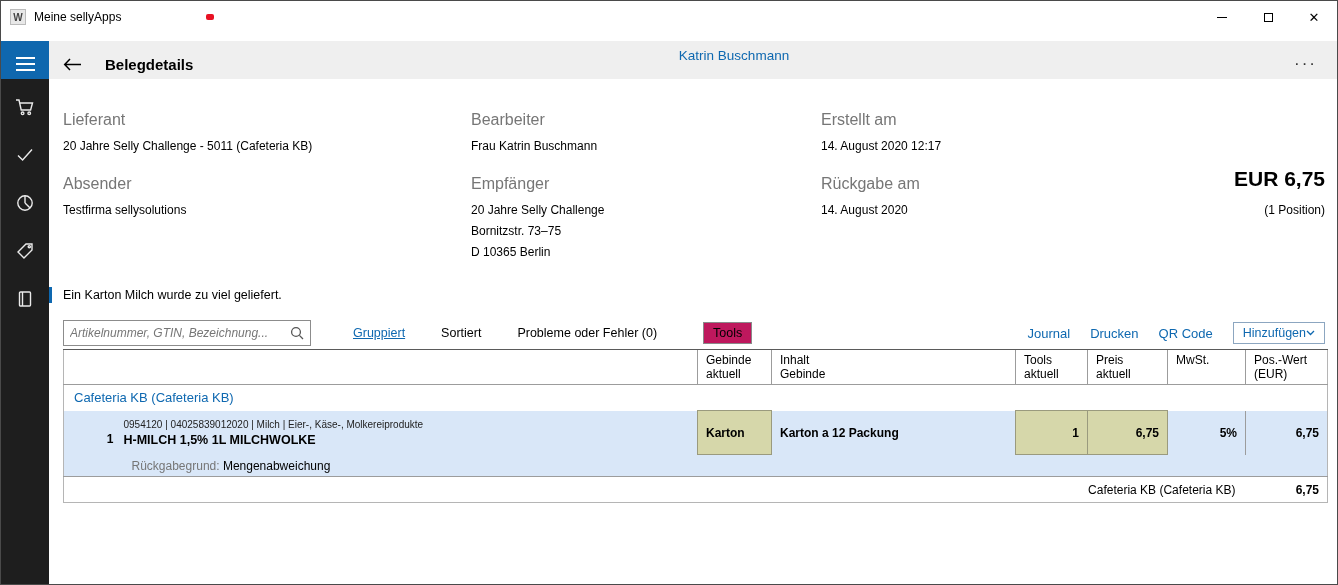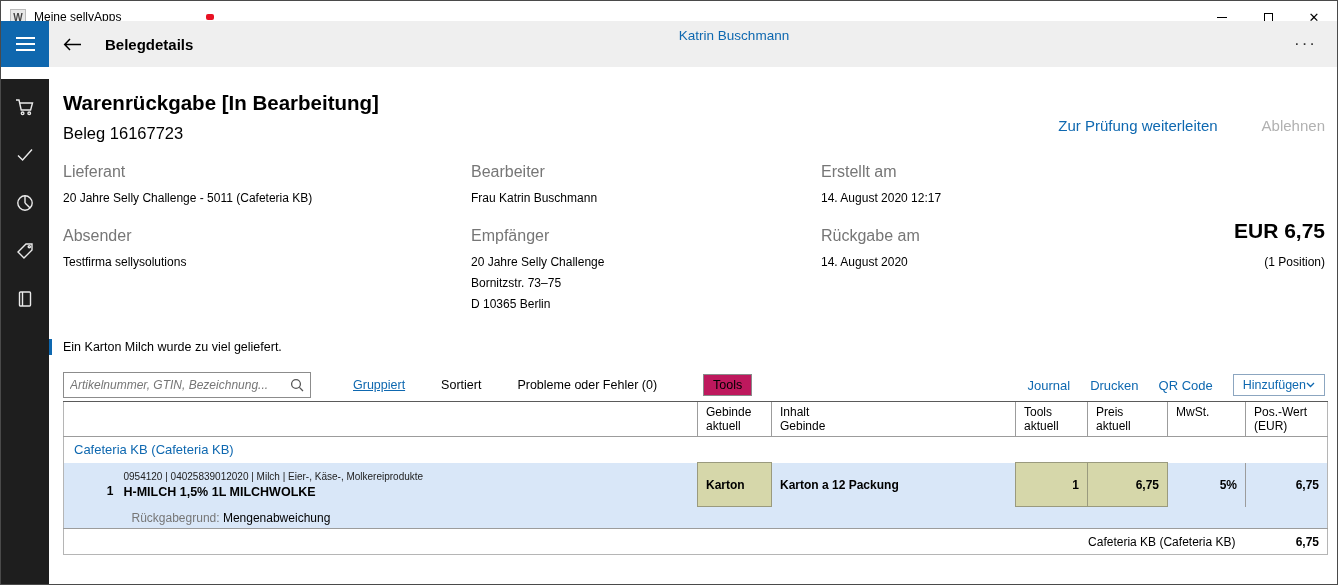--- a/index.html
+++ b/index.html
@@ -17,21 +17,21 @@
   .app-icon{width:16px;height:16px;margin:0 8px 0 9px;background:#e8e8e8;border:1px solid #bbb;
             font-size:10px;font-weight:bold;color:#444;display:flex;align-items:center;justify-content:center;}
   .win-title{font-size:12px;color:#000;}
   .notif-dot{position:absolute;left:205px;top:13px;width:8px;height:6px;background:var(--red-dot);border-radius:2px;}
   .win-controls{margin-left:auto;display:flex;height:32px;}
   .win-btn{width:46px;height:32px;display:flex;align-items:center;justify-content:center;cursor:default;}
   .minline{width:10px;border-top:1px solid #000;}
   .maxbox{width:9px;height:9px;border:1px solid #000;}
   .closex{font-size:13px;line-height:1;}
   
-  .appheader{position:absolute;top:20px;left:0;right:0;height:46px;background:var(--header-bg);display:flex;align-items:center;}
+  .appheader{position:absolute;top:40px;left:0;right:0;height:46px;background:var(--header-bg);display:flex;align-items:center;}
   .hamburger{width:48px;height:46px;background:var(--hamburger-bg);display:flex;flex-direction:column;
              align-items:center;justify-content:center;gap:4px;flex:0 0 48px;}
   .hamburger i{display:block;width:19px;height:2px;background:#fff;}
   .back-btn{width:46px;height:46px;display:flex;align-items:center;justify-content:center;}
   .page-title{font-size:15px;font-weight:bold;margin-left:10px;}
   .center-user{position:absolute;left:0;right:0;top:0;height:28px;display:flex;align-items:center;
                justify-content:center;pointer-events:none;padding-left:130px;}
   .center-user span{color:var(--accent);font-size:13.5px;pointer-events:auto;}
   .more-btn{margin-left:auto;padding:0 20px;font-size:17px;letter-spacing:2px;color:#333;line-height:46px;}
   
@@ -162,28 +162,20 @@
   <div class="side-item">
     <svg width="20" height="20" viewBox="0 0 20 20">
         <rect x="4.5" y="3" width="11" height="14" rx="1"></rect>
         <path d="M7.5 3v14"></path>
       </svg>
   </div>
 </div>
 
 <div class="main">
 
-  <div class="doc-header">
-    <div class="doc-title">Warenrückgabe [In Bearbeitung]</div>
-    <div class="doc-number">Beleg 16167723</div>
-    <div class="doc-actions">
-      <span class="action-forward">Zur Prüfung weiterleiten</span>
-      <span class="action-reject">Ablehnen</span>
-    </div>
-  </div>
 
   <div class="fields">
     <div class="field">
       <div class="flabel">Lieferant</div>
       <div class="fvalue">20 Jahre Selly Challenge - 5011 (Cafeteria KB)</div>
     </div>
     <div class="field">
       <div class="flabel">Bearbeiter</div>
       <div class="fvalue">Frau Katrin Buschmann</div>
     </div>

